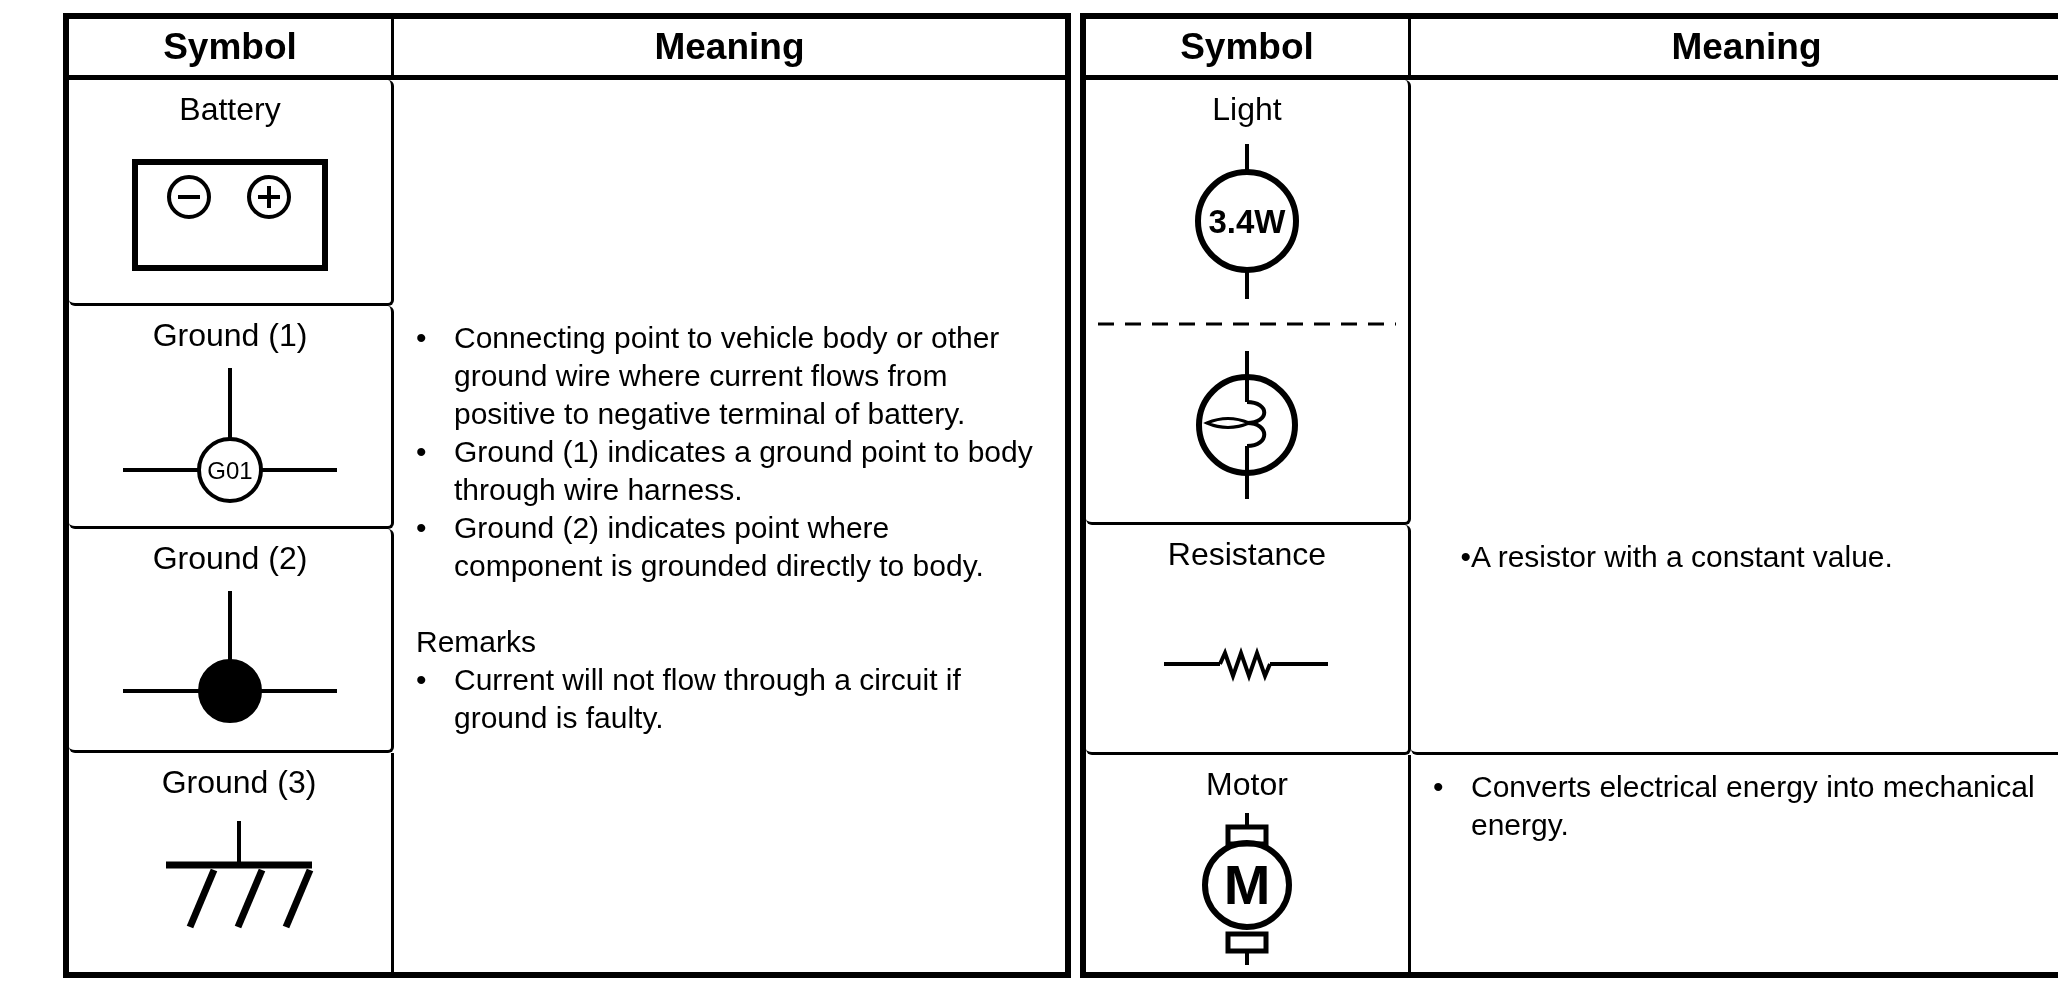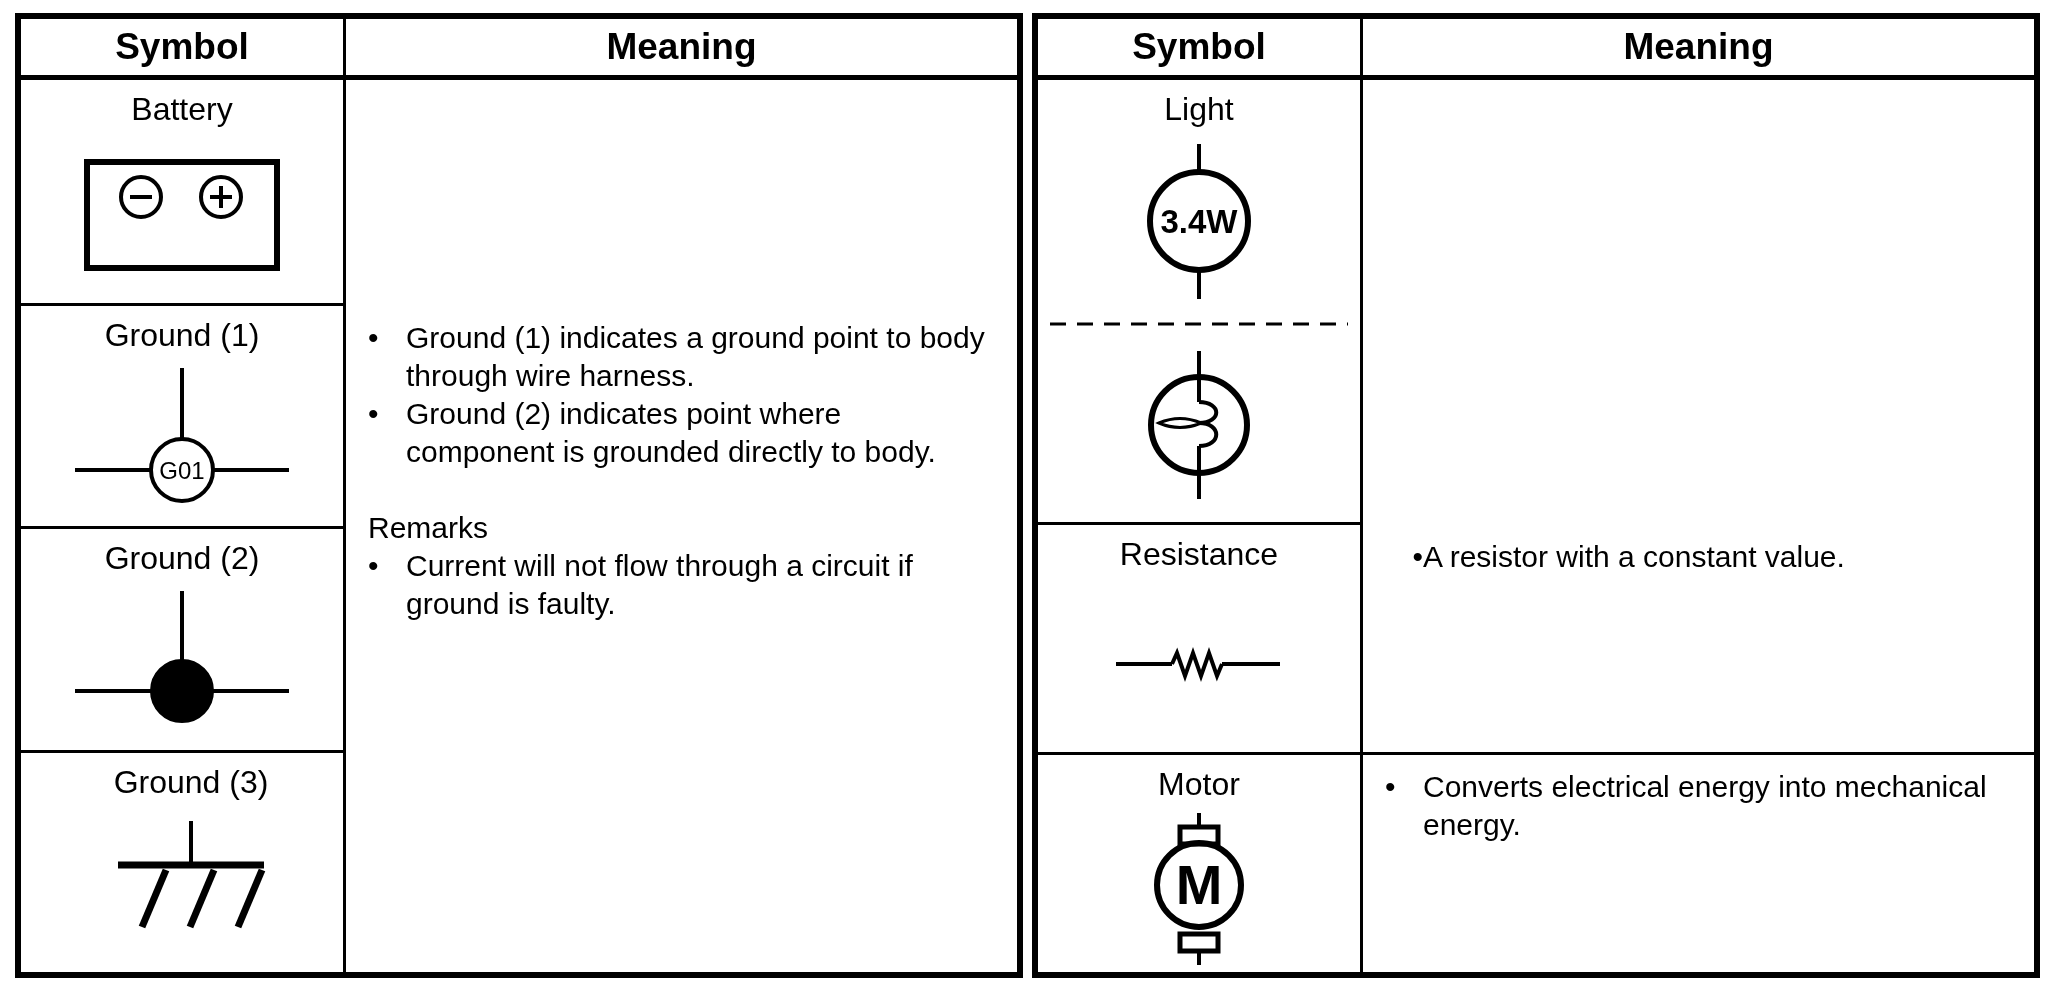--- a/index.html
+++ b/index.html
@@ -1,32 +1,32 @@
 <!DOCTYPE html>
 <html><head>
 <meta charset="utf-8">
 <title>Document</title>
 <style>
   html,body { margin:0; padding:0; background:#ffffff; }
   #page {
     position:relative; width:1928px; height:990px; background:#ffffff;
-    font-family:"Liberation Sans", sans-serif; color:#000;
+    font-family:"Liberation Sans", sans-serif; color:#000;margin-left:48px;
   }
   .tbl {
     position:absolute; top:13px; width:1008px; height:965px;
     background:#fff; border:6px solid #000; display:grid; box-sizing:border-box;
   }
   .tbl-left  { left:15px;  grid-template-columns:325px 1fr; grid-template-rows:61px 226px 223px 224px 1fr; }
   .tbl-right { left:1032px; grid-template-columns:325px 1fr; grid-template-rows:61px 445px 230px 1fr; }
 
   .cell { box-sizing:border-box; min-width:0; }
   .hd { display:flex; align-items:center; justify-content:center;
         font-weight:bold; font-size:37px; border-bottom:5px solid #000; }
   .col1 { border-right:3px solid #000; }
-  .bb  { border-bottom:3px solid #000; }
+  .bb  { border-bottom:3px solid #000;border-radius:6px; }
 
   .symcell { display:flex; flex-direction:column; align-items:center; padding-top:10px; }
   .symlabel { font-size:32px; line-height:38px; }
 
   .meaning { padding:13px 20px 0 22px; font-size:30px; line-height:38px; }
   .bul { display:flex; }
   .bul::before { content:"\2022"; flex:0 0 38px; width:38px; }
   .remarks-title { margin-top:38px; }
 
   
@@ -92,20 +92,23 @@
         <line x1="95" y1="2" x2="95" y2="44" stroke-width="4"></line>
         <line x1="22" y1="46" x2="168" y2="46" stroke-width="7"></line>
         <line x1="70" y1="51" x2="46" y2="108" stroke-width="7"></line>
         <line x1="118" y1="51" x2="94" y2="108" stroke-width="7"></line>
         <line x1="166" y1="51" x2="142" y2="108" stroke-width="7"></line>
       </svg>
     </div>
 
     <div class="cell meaning l-gm">
       <div class="bul">
+          <span>Connecting point to vehicle body or other ground wire where current flows from positive to negative terminal of battery.</span>
+        </div>
+      <div class="bul">
           <span>Ground (1) indicates a ground point to body through wire harness.</span>
         </div>
       <div class="bul">
           <span>Ground (2) indicates point where component is grounded directly to body.</span>
         </div>
       <div class="remarks-title">Remarks</div>
       <div class="bul">
           <span>Current will not flow through a circuit if ground is faulty.</span>
         </div>
     </div>

